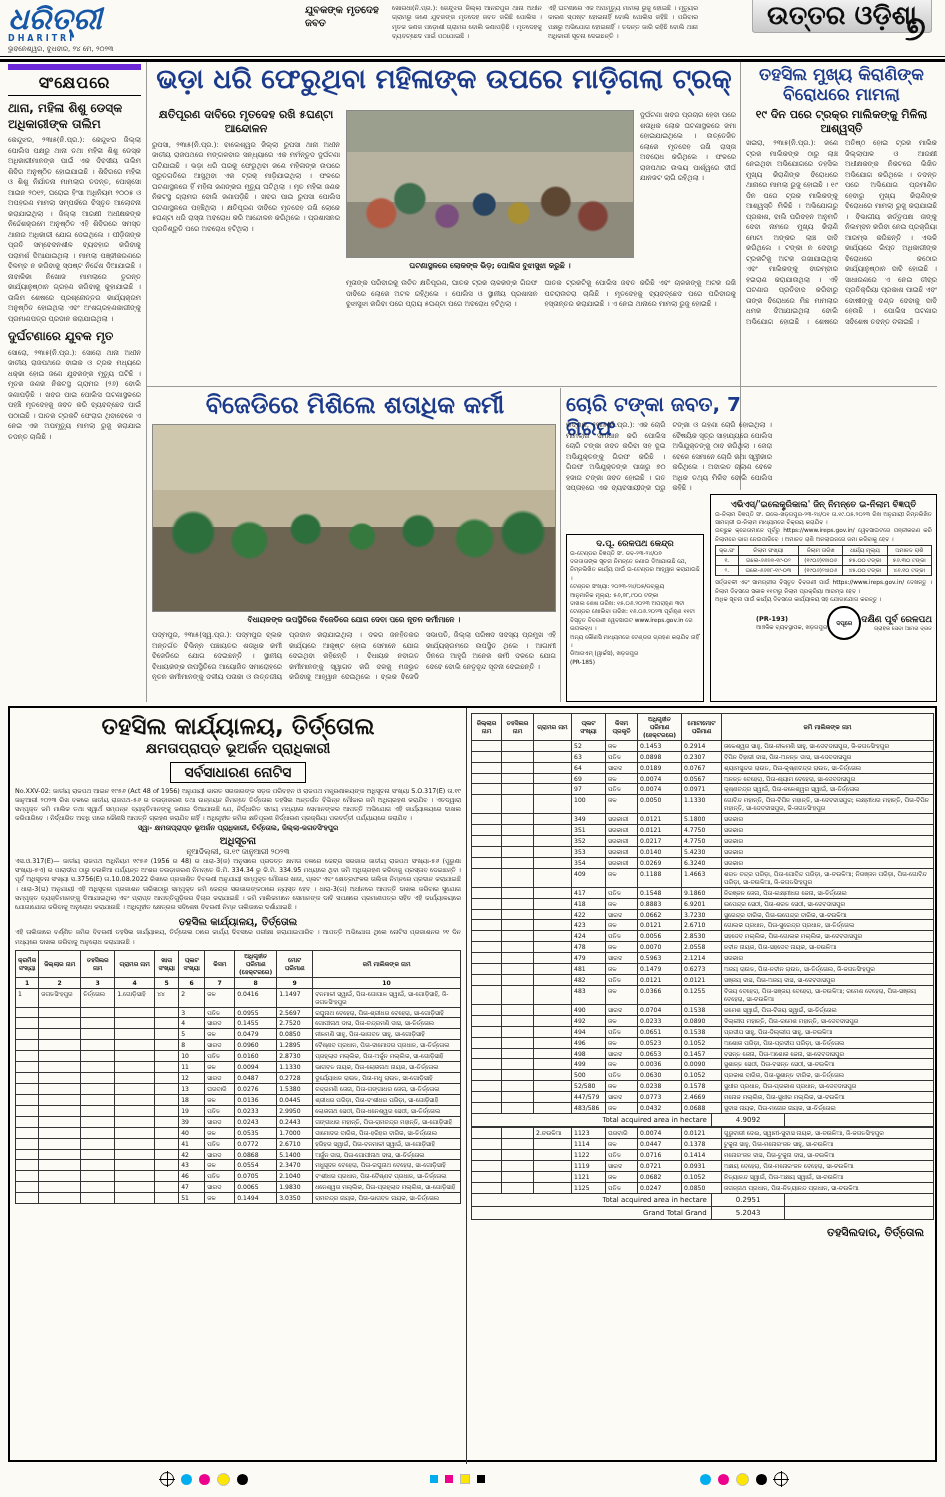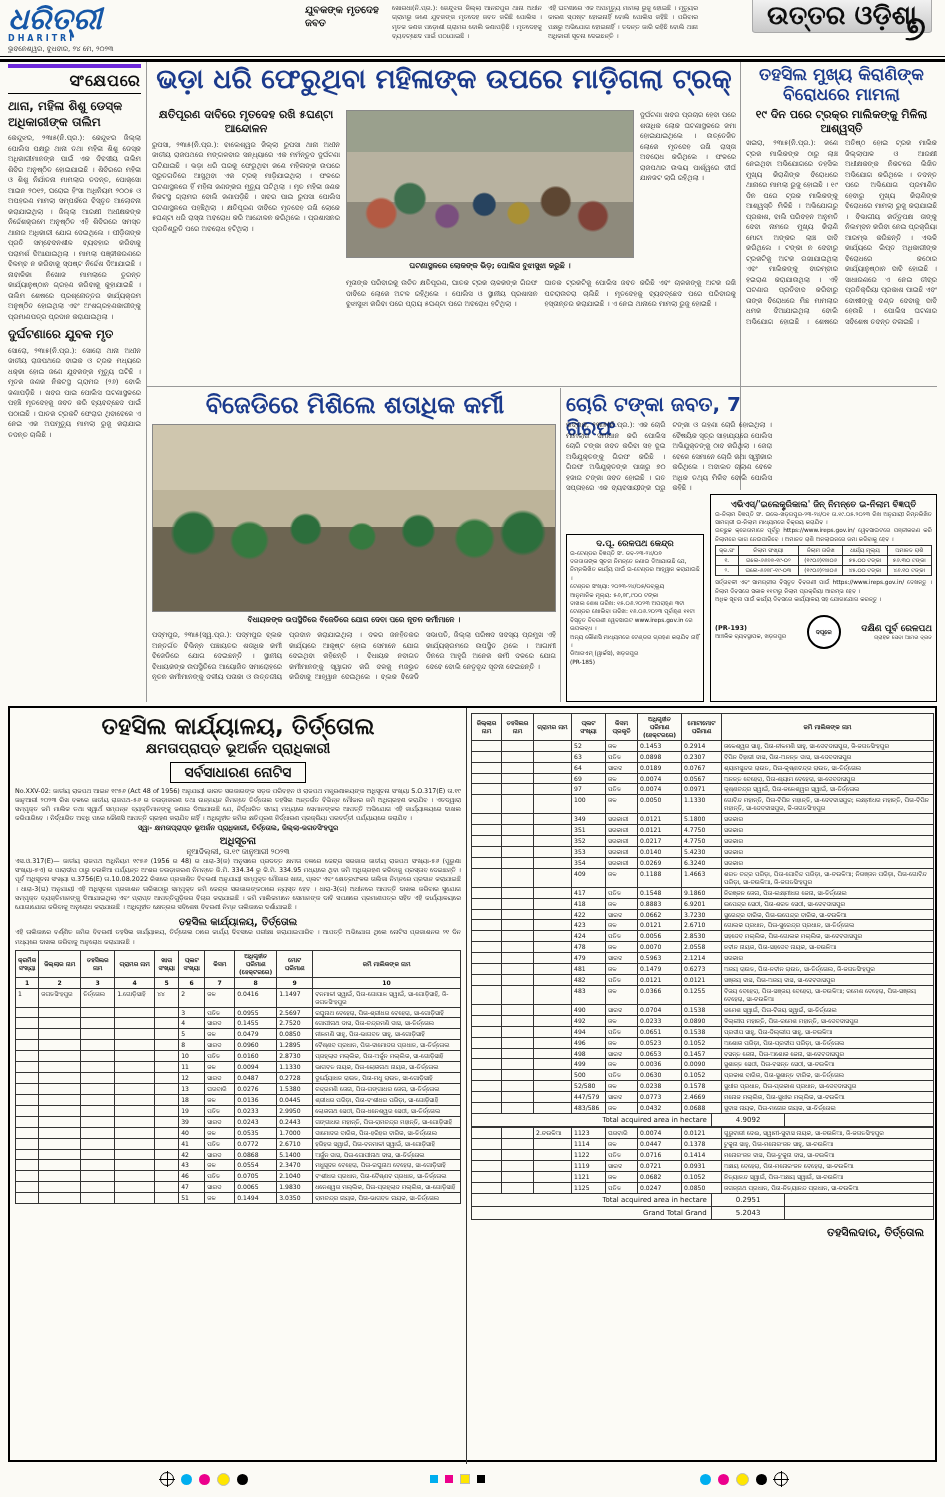--- a/index.html
+++ b/index.html
@@ -19,21 +19,21 @@
   
   .head-xl{color:#1b3a8c;font-weight:bold;font-size:27px;line-height:1.1;text-align:center;}
   .head-lg{color:#1b3a8c;font-weight:bold;font-size:24px;line-height:1.1;}
   .head-md{color:#1b3a8c;font-weight:bold;font-size:17px;line-height:1.2;}
   .subhead{font-size:11px;font-weight:bold;color:#111;line-height:1.25;}
   .body-txt{font-size:7px;line-height:1.5;color:#1a1a1a;}
   .cols-2{column-count:2;column-gap:7px;}
   .cols-3{column-count:3;column-gap:7px;}
   .caption{font-size:7.5px;font-weight:bold;color:#111;}
   
-  .brief-head{font-size:16px;font-weight:bold;letter-spacing:1px;border-top:4px solid #6d28d9;border-bottom:1px solid #000;padding:3px 0 3px 0;text-align:right;color:#0d0d0d;}
+  .brief-head{font-size:16px;font-weight:bold;letter-spacing:1px;border-top:6px solid #6d28d9;border-bottom:1px solid #000;padding:3px 0 3px 0;text-align:center;color:#0d0d0d;}
   .brief-title{font-size:12px;font-weight:bold;line-height:1.3;margin:5px 0 3px 0;}
   
   .photo{border:1px solid #888;box-sizing:border-box;}
   .photo1{background:
     radial-gradient(circle at 12% 70%, #b35a43 0 5%, transparent 6%),
     radial-gradient(circle at 22% 60%, #3f6f4e 0 6%, transparent 7%),
     radial-gradient(circle at 35% 72%, #7a4f7e 0 5%, transparent 6%),
     radial-gradient(circle at 48% 64%, #27435f 0 6%, transparent 7%),
     radial-gradient(circle at 60% 70%, #a99035 0 5%, transparent 6%),
     radial-gradient(circle at 73% 62%, #5d4632 0 6%, transparent 7%),
@@ -207,21 +207,21 @@
             <td>୨.</td>
             <td>ଇଲେ-୬୬୭୮-୧୯-୦୩</td>
             <td>(୧୯୦୬)୨୪ା୦୬</td>
             <td>୪୫.୦୦ ଟଙ୍କା</td>
             <td>୪୬.୧୦ ଟଙ୍କା</td>
           </tr>
         </tbody>
     </table>
     <div class="rail-line jt">ସର୍ତ୍ତାବଳୀ ଏବଂ ସାମଗ୍ରୀର ବିସ୍ତୃତ ବିବରଣୀ ପାଇଁ https://www.ireps.gov.in/ ଦେଖନ୍ତୁ । ନିଲାମ ଦିବସରେ ସକାଳ ୧୧ଟାରୁ ନିଲାମ ପ୍ରକ୍ରିୟା ଆରମ୍ଭ ହେବ ।</div>
     <div class="rail-line jt">ଅଧିକ ସୂଚନା ପାଇଁ କାର୍ଯ୍ୟ ଦିବସରେ କାର୍ଯ୍ୟାଳୟ ସହ ଯୋଗାଯୋଗ କରନ୍ତୁ ।</div>
-    <div style="display:flex;align-items:center;justify-content:space-between;margin-top:12px;">
+    <div style="display:flex;align-items:center;justify-content:flex-end;margin-top:3px;">
       <div>
         <div class="pr" style="text-align:left;">(PR-193)</div>
         <div class="rail-line">ଆଞ୍ଚଳିକ ବ୍ୟବସ୍ଥାପକ, ଖଡ଼ଗପୁର</div>
       </div>
       <div class="rail-logo">ଦପୂରେ</div>
       <div style="text-align:right;">
         <div class="rail-brand">ଦକ୍ଷିଣ ପୂର୍ବ ରେଳପଥ</div>
         <div class="rail-tag">ଗ୍ରାହକ ସେବା ଆମର ବ୍ରତ</div>
       </div>
     </div>

